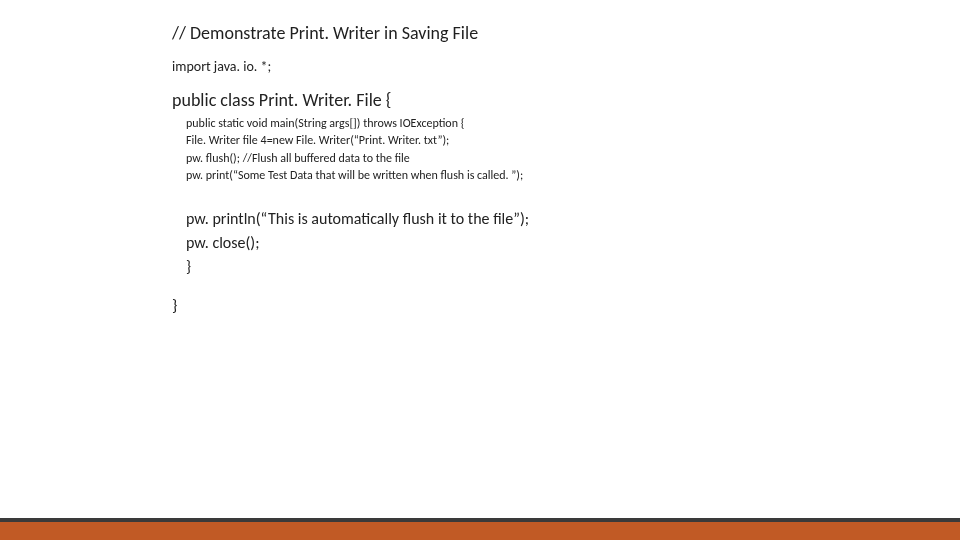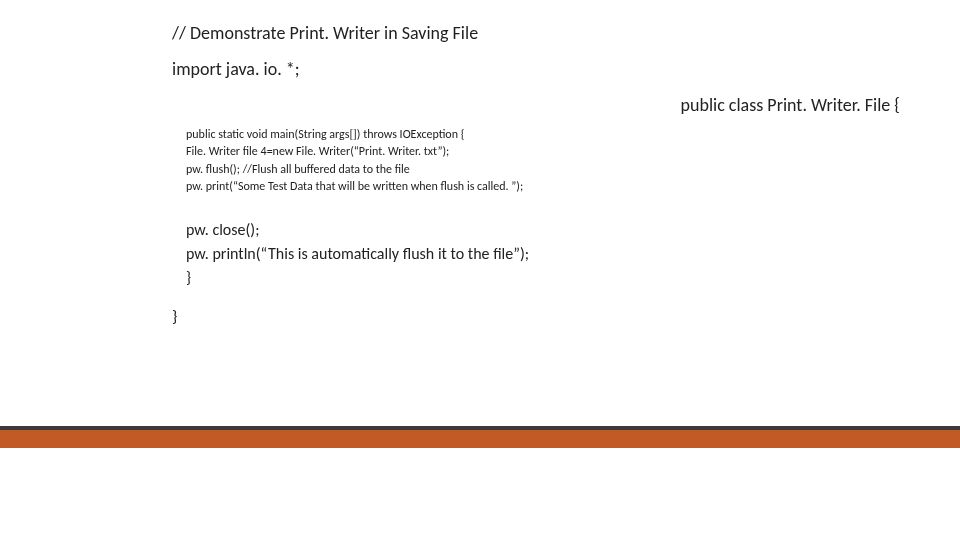--- a/index.html
+++ b/index.html
@@ -7,48 +7,47 @@
     padding: 0;
     width: 960px;
     height: 540px;
     background: #ffffff;
     font-family: "Segoe UI", Calibri, Arial, sans-serif;
     overflow: hidden;
     position: relative;
   }
   .slide {
     width: 960px;
-    height: 448px;
+    height: 540px;
     position: relative;
     box-sizing: border-box;
   }
   .content {
     position: absolute;
     left: 172px;
     top: 22px;
     right: 60px;
   }
   .title {
     font-size: 18px;
     color: #1f1f1f;
     margin-bottom: 14px;
     font-weight: 400;
   }
   .import {
-    font-size: 18px;
+    font-size: 14px;
     color: #222;
     margin-bottom: 14px;
     font-weight: 400;
   }
   .classdecl {
     font-size: 18px;
     color: #222;
-    margin-bottom: 10px;
+    margin-bottom: 4px;
     font-weight: 400;
-    text-align: right;
   }
   .block1 {
     padding-left: 14px;
     font-size: 12px;
     color: #222;
     line-height: 1.45;
     margin-bottom: 22px;
   }
   .block2 {
     padding-left: 14px;
@@ -92,22 +91,22 @@
     <div class="classdecl">public class Print. Writer. File {</div>
 
     <div class="block1">
       <div>public static void main(String args[]) throws IOException {</div>
       <div>File. Writer file 4=new File. Writer(“Print. Writer. txt”);</div>
       <div>pw. flush(); //Flush all buffered data to the file</div>
       <div>pw. print(“Some Test Data that will be written when flush is called. ”);</div>
     </div>
 
     <div class="block2">
+      <div>pw. println(“This is automatically flush it to the file”);</div>
       <div>pw. close();</div>
-      <div>pw. println(“This is automatically flush it to the file”);</div>
       <div>}</div>
     </div>
 
     <div class="closebrace">}</div>
 
   </div>
 
   <div class="bottom-bar-dark"></div>
   <div class="bottom-bar-orange"></div>
 

